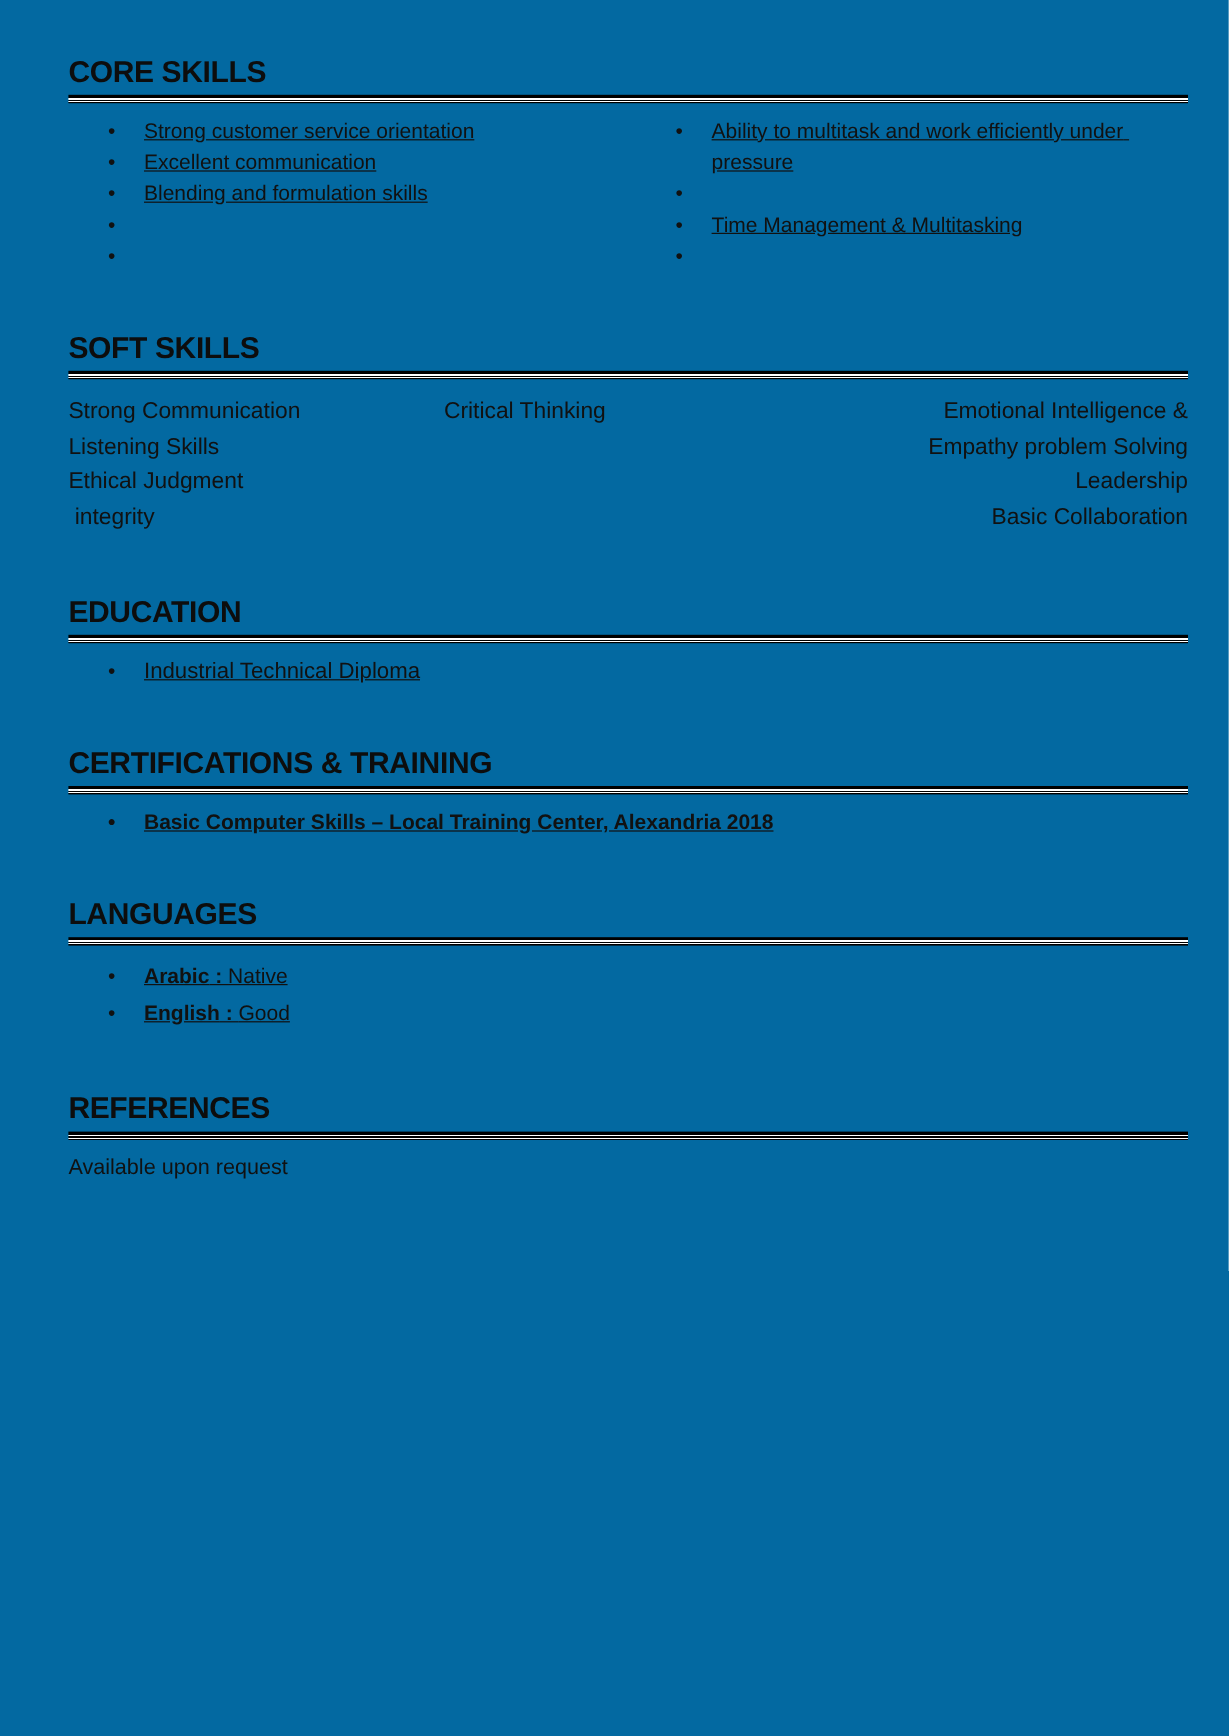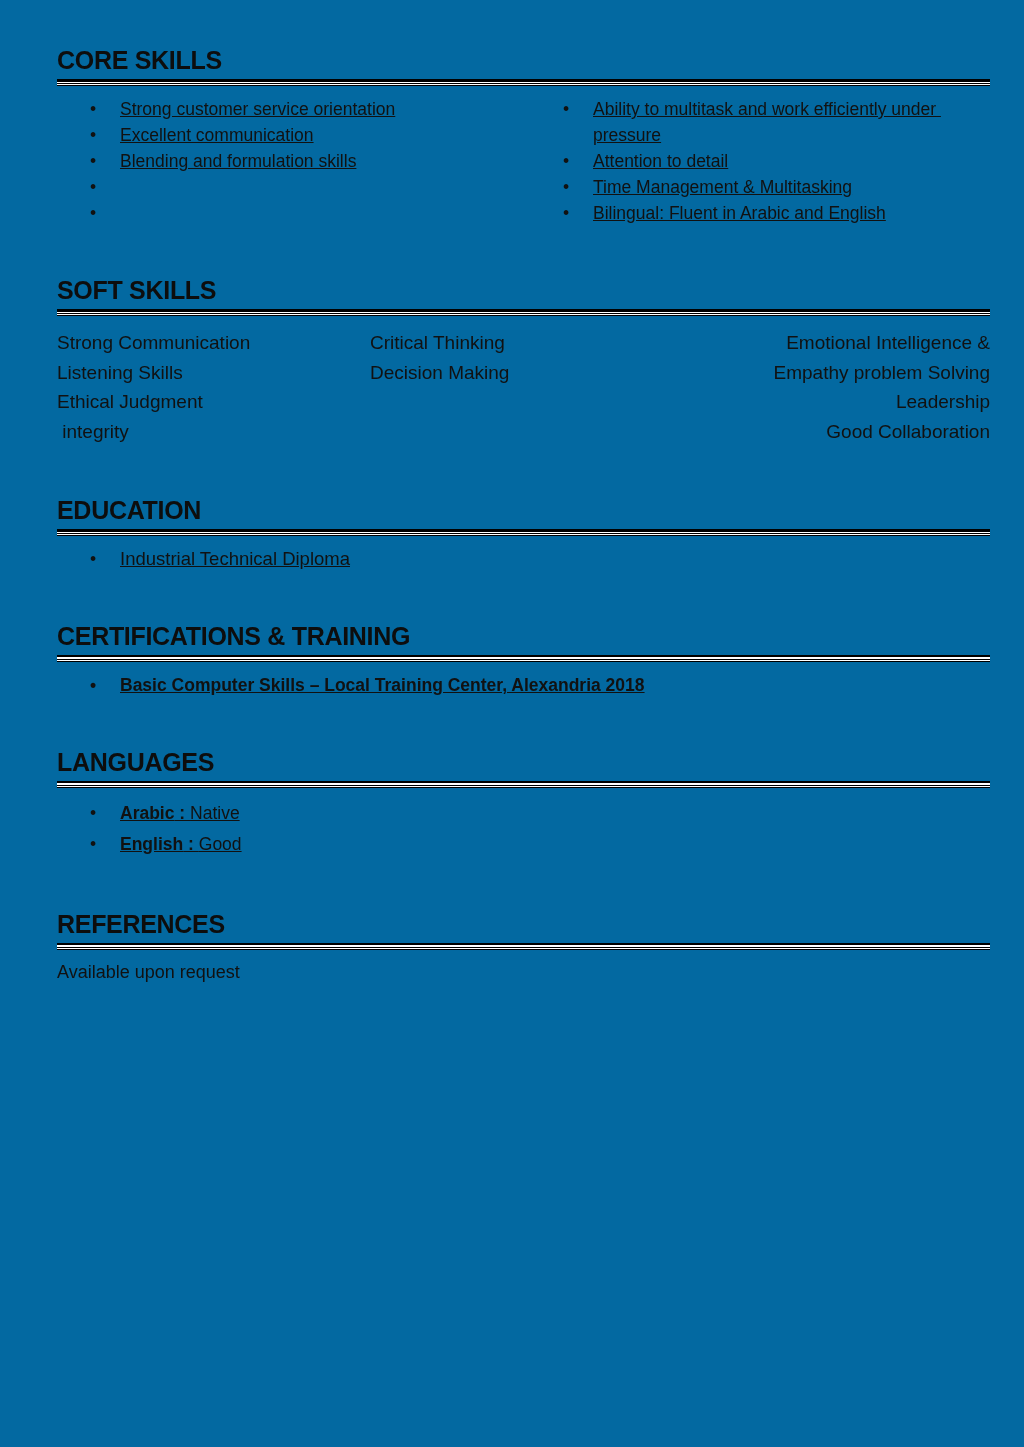--- a/index.html
+++ b/index.html
@@ -96,53 +96,50 @@
           <span class="bullet-glyph">•</span>
         </li>
       </ul>
       <ul class="bullet-list col-right">
         <li class="bullet-item">
           <span class="bullet-glyph">•</span>
           <span class="bullet-text">Ability to multitask and work efficiently under pressure</span>
         </li>
         <li class="bullet-item">
           <span class="bullet-glyph">•</span>
-          <span class="bullet-text">Attention to detail</span>
         </li>
         <li class="bullet-item">
           <span class="bullet-glyph">•</span>
           <span class="bullet-text">Time Management &amp; Multitasking</span>
         </li>
         <li class="bullet-item">
           <span class="bullet-glyph">•</span>
-          <span class="bullet-text">Bilingual: Fluent in Arabic and English</span>
         </li>
       </ul>
     </div>
   </div>
 
   <div class="section">
     <h2 class="section-heading">SOFT SKILLS</h2>
     <div class="rule"></div>
     <div class="three-col">
       <div class="soft-col soft-col-0">
         <div class="soft-line">Strong Communication</div>
         <div class="soft-line">Listening Skills</div>
         <div class="soft-line">Ethical Judgment</div>
         <div class="soft-line"> integrity</div>
       </div>
       <div class="soft-col soft-col-1">
         <div class="soft-line">Critical Thinking</div>
-        <div class="soft-line">Decision Making</div>
       </div>
       <div class="soft-col soft-col-2">
         <div class="soft-line">Emotional Intelligence &amp;</div>
         <div class="soft-line">Empathy problem Solving</div>
         <div class="soft-line">Leadership</div>
-        <div class="soft-line">Good Collaboration</div>
+        <div class="soft-line">Basic Collaboration</div>
       </div>
     </div>
   </div>
 
   <div class="section">
     <h2 class="section-heading">EDUCATION</h2>
     <div class="rule"></div>
     <ul class="bullet-list">
       <li class="bullet-item">
         <span class="bullet-glyph">•</span>

